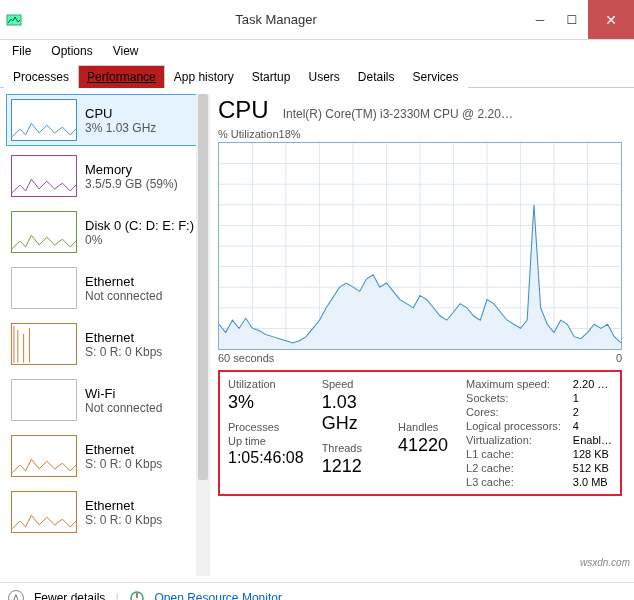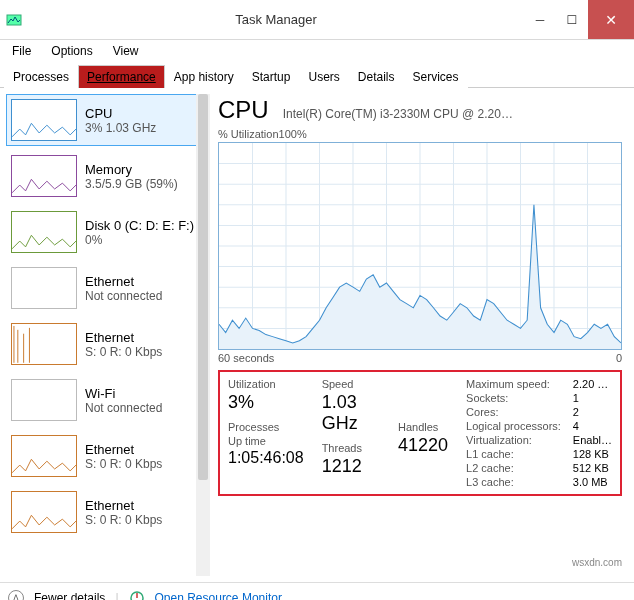--- a/index.html
+++ b/index.html
@@ -39,21 +39,21 @@
 .stats { border: 2px solid #d23; padding: 6px 8px; display: flex; gap: 18px; font-size: 11px; }
 .stats .col { display: flex; flex-direction: column; gap: 2px; }
 .stats .lbl { color: #555; font-size: 11px; }
 .stats .val { font-size: 18px; color: #000; margin-bottom: 6px; }
 .stats .uptime { font-size: 16px; }
 .stats .kv { display: grid; grid-template-columns: auto auto; column-gap: 12px; row-gap: 2px; font-size: 11px; white-space: nowrap; }
 .stats .kv .k { color: #555; }
 .footer { height: 30px; border-top: 1px solid #ddd; display: flex; align-items: center; padding: 0 8px; gap: 10px; font-size: 12px; }
 .footer .link { color: #0066cc; }
 .circ { display: inline-flex; align-items: center; justify-content: center; width: 16px; height: 16px; border: 1px solid #888; border-radius: 50%; font-size: 10px; color: #555; }
-.watermark { position: absolute; right: 12px; bottom: 32px; font-size: 10px; color: #888; }
+.watermark { position: absolute; right: 4px; bottom: 32px; font-size: 10px; color: #888; font-style: italic; }
 </style>
 </head>
 <body>
 
 <div class="titlebar">
   <svg class="icon" viewBox="0 0 16 16">
       <rect x="1" y="3" width="14" height="10" fill="#5fa" stroke="#3a7"></rect>
       <polyline points="2,11 5,7 7,9 9,5 12,10 14,8" fill="none" stroke="#057" stroke-width="1"></polyline>
     </svg>
   <div class="title">Task Manager</div>
@@ -171,21 +171,21 @@
       </div>
   </div>
 
   <div class="main">
     <div class="main-header">
       <span class="big">CPU</span>
       <span class="sub">Intel(R) Core(TM) i3-2330M CPU @ 2.20…</span>
     </div>
     <div class="chart-labels">
       <span>% Utilization</span>
-      <span>100%</span>
+      <span>18%</span>
     </div>
     <div class="chart">
       <svg viewBox="0 0 380 208" preserveAspectRatio="none" width="100%" height="100%" id="chart-svg">
         <g class="grid" id="chart-grid">
             <line x1="0" x2="380" y1="20.8" y2="20.8"></line>
             <line x1="0" x2="380" y1="41.6" y2="41.6"></line>
             <line x1="0" x2="380" y1="62.4" y2="62.4"></line>
             <line x1="0" x2="380" y1="83.2" y2="83.2"></line>
             <line x1="0" x2="380" y1="104" y2="104"></line>
             <line x1="0" x2="380" y1="124.8" y2="124.8"></line>

